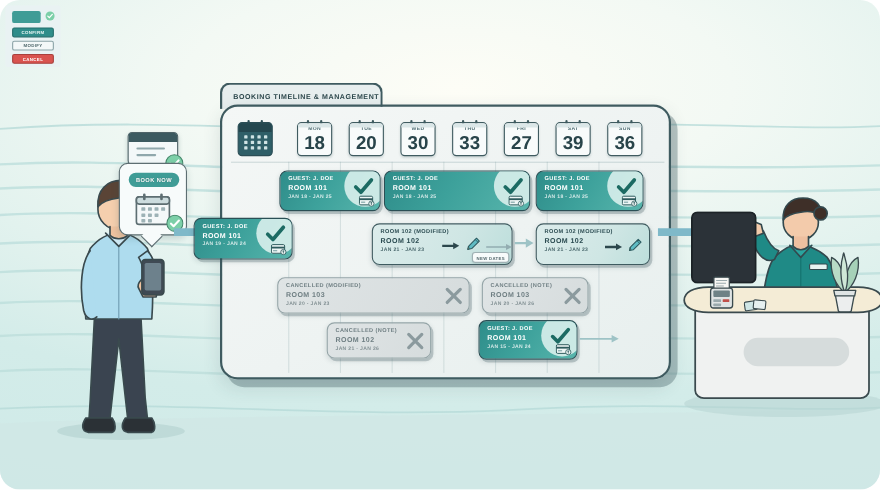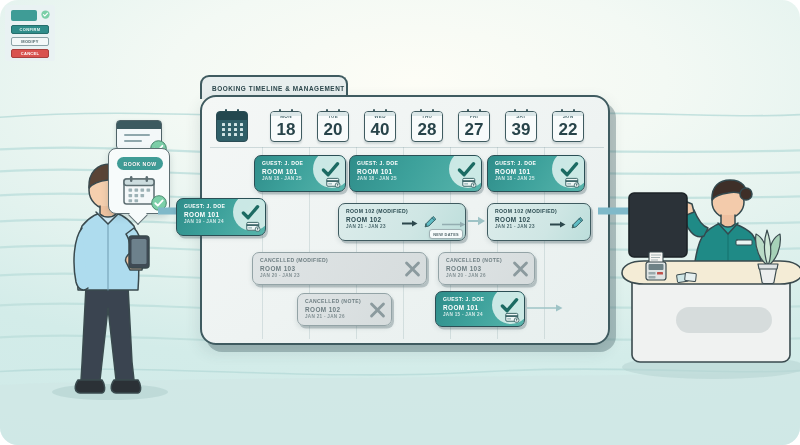--- a/index.html
+++ b/index.html
@@ -292,49 +292,49 @@
           <div class="ring b"></div>
           <div class="topbar"></div>
         <div class="dow">TUE</div>
         <div class="dnum">20</div>
       </div>
       <div class="daycell" style="left:154px">
         <div class="ring a"></div>
           <div class="ring b"></div>
           <div class="topbar"></div>
         <div class="dow">WED</div>
-        <div class="dnum">40</div>
+        <div class="dnum">30</div>
       </div>
       <div class="daycell" style="left:201px">
         <div class="ring a"></div>
           <div class="ring b"></div>
           <div class="topbar"></div>
         <div class="dow">THU</div>
-        <div class="dnum">28</div>
+        <div class="dnum">33</div>
       </div>
       <div class="daycell" style="left:248px">
         <div class="ring a"></div>
           <div class="ring b"></div>
           <div class="topbar"></div>
         <div class="dow">FRI</div>
         <div class="dnum">27</div>
       </div>
       <div class="daycell" style="left:295px">
         <div class="ring a"></div>
           <div class="ring b"></div>
           <div class="topbar"></div>
         <div class="dow">SAT</div>
         <div class="dnum">39</div>
       </div>
       <div class="daycell" style="left:342px">
         <div class="ring a"></div>
           <div class="ring b"></div>
           <div class="topbar"></div>
         <div class="dow">SUN</div>
-        <div class="dnum">22</div>
+        <div class="dnum">36</div>
       </div>
     </div>
 
     <div class="gridlines">
       <div class="h" style="top:0"></div>
       <div class="v" style="left:52px"></div>
       <div class="v" style="left:99px"></div>
       <div class="v" style="left:146px"></div>
       <div class="v" style="left:193px"></div>
       <div class="v" style="left:240px"></div>

